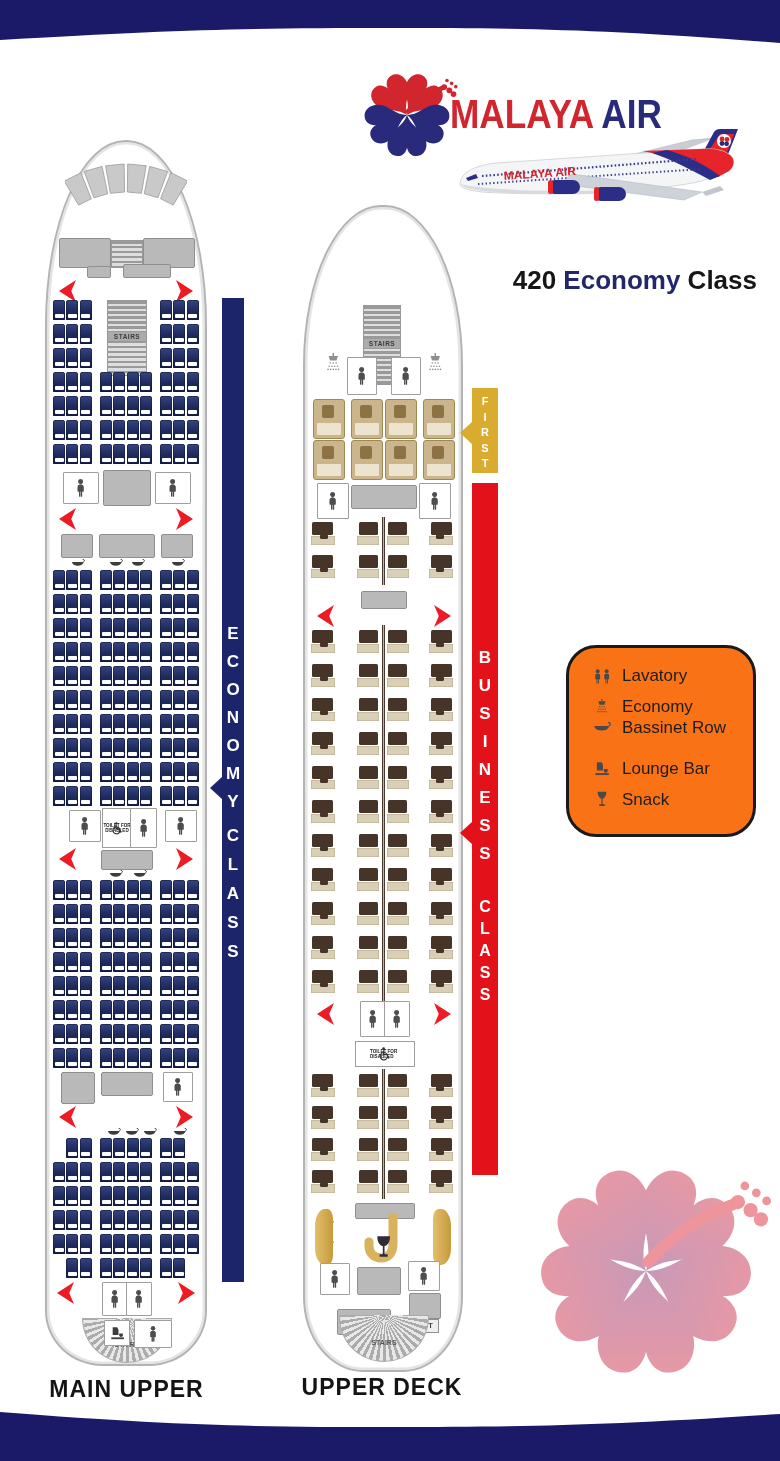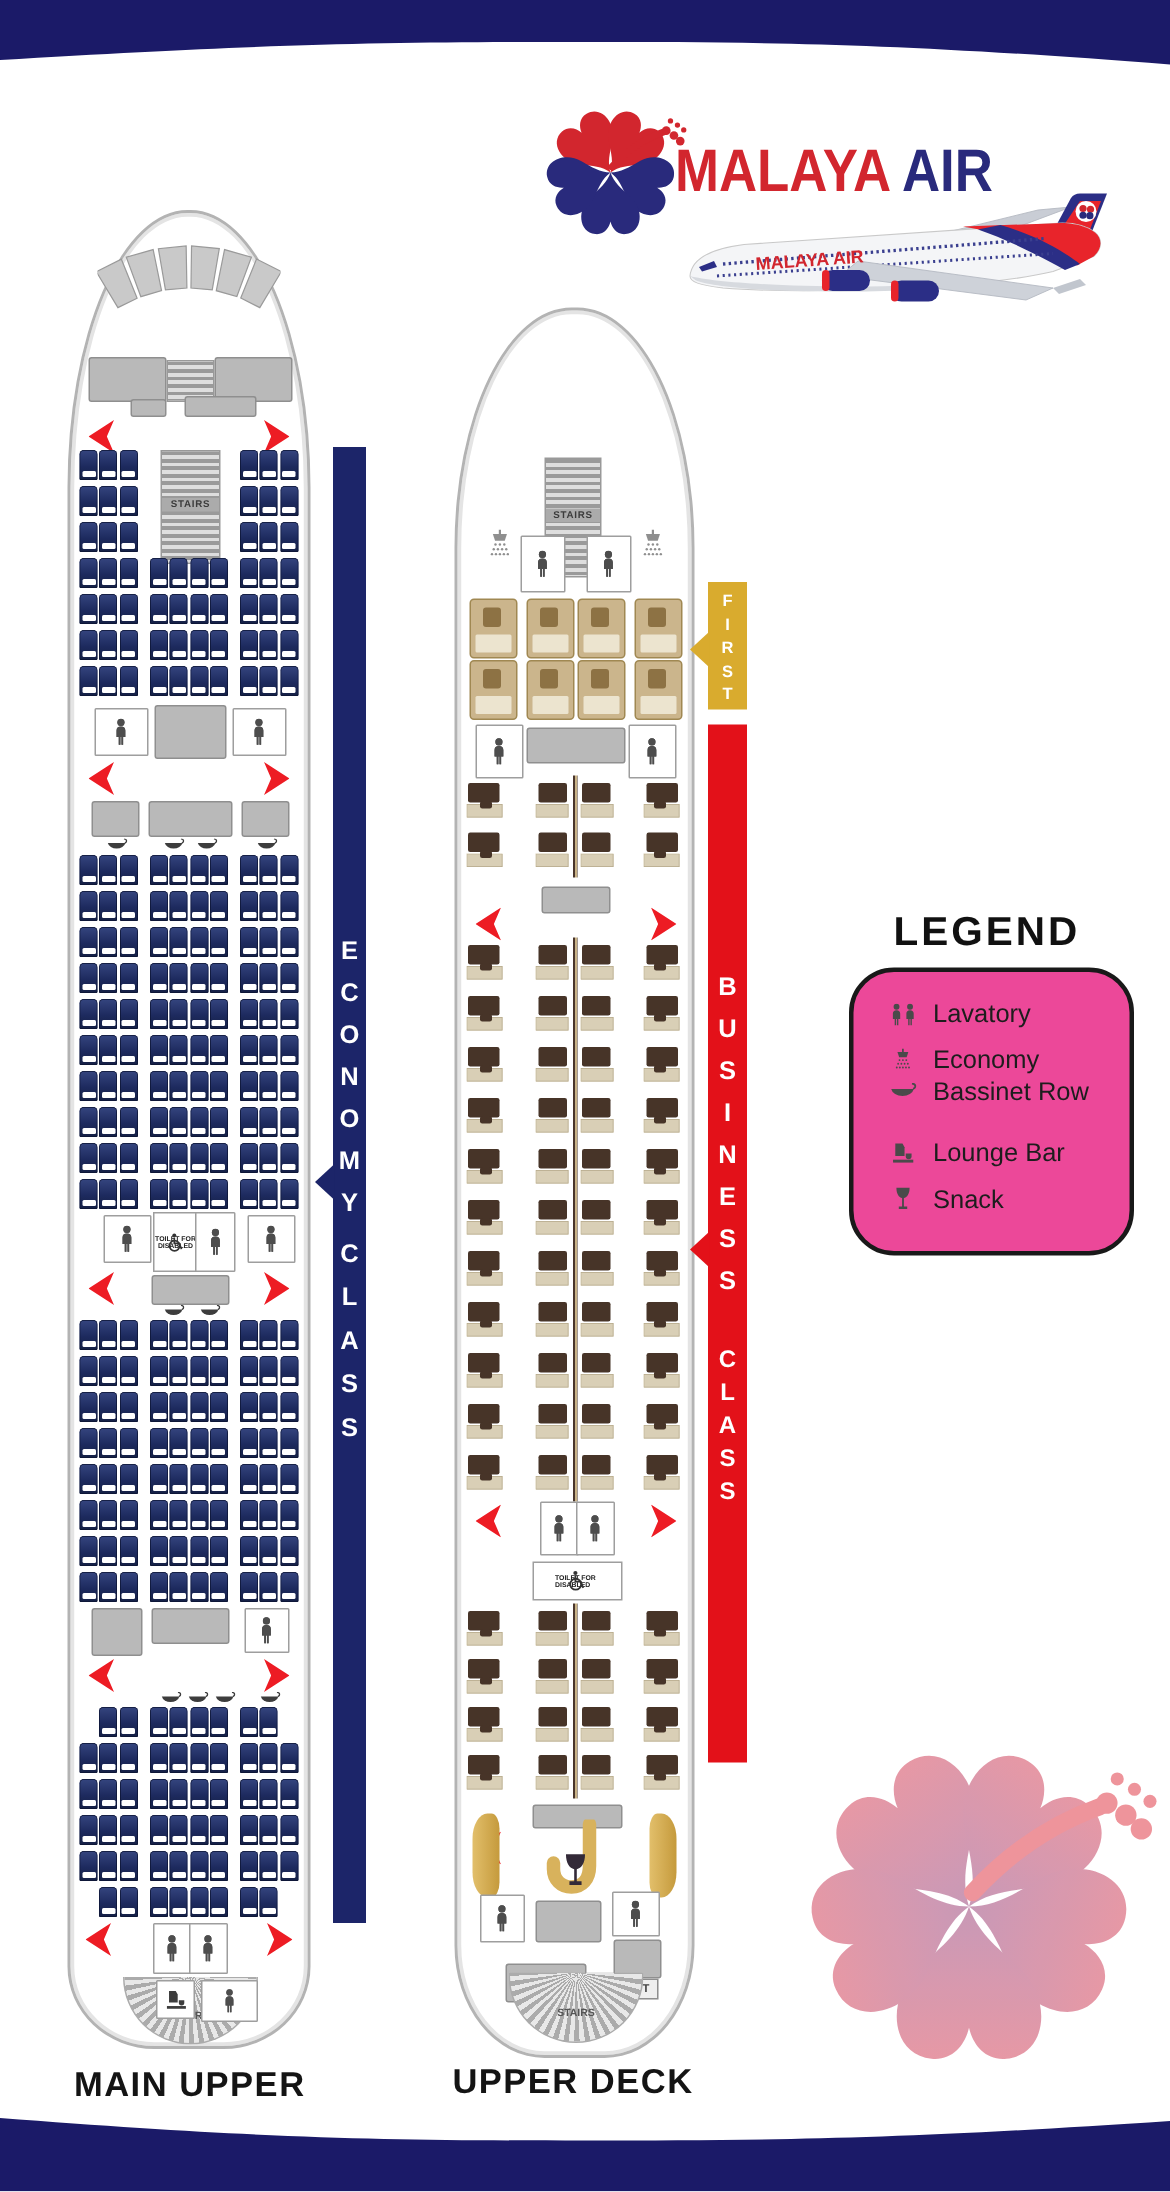--- a/index.html
+++ b/index.html
@@ -14,21 +14,21 @@
   #plane{position:absolute;left:452px;top:126px;width:326px;height:88px;}
   #headline{position:absolute;left:470px;top:221px;width:300px;text-align:center;
             font-size:30px;font-weight:700;letter-spacing:.5px;color:#141414;white-space:nowrap;}
   #class-summary{position:absolute;right:23px;top:264px;text-align:right;font-size:26px;
                  line-height:32px;font-weight:700;color:#161616;white-space:nowrap;}
 
   
   #legend-title{position:absolute;left:560px;top:606px;width:196px;text-align:center;
                 font-size:27px;font-weight:700;letter-spacing:2px;color:#111;}
   #legend-box{position:absolute;left:566px;top:645px;width:184px;height:186px;
-              border:3px solid #191919;border-radius:30px;background:#ec4899;}
+              border:3px solid #191919;border-radius:30px;background:#f97316;}
   .legend-row{position:absolute;left:22px;height:24px;display:flex;align-items:center;gap:9px;}
   .legend-ic{width:22px;display:flex;justify-content:center;}
   .legend-lb{font-size:17px;color:#1d1d1d;}
 
   
   .deck{position:absolute;background:#fff;border:2px solid #b3b3b3;
         box-shadow:inset 0 0 0 2.5px #e4e4e4;}
   #deck-main{border-radius:80px 80px 58px 58px / 185px 185px 55px 55px;}
   #deck-upper{border-radius:78px 78px 60px 60px / 160px 160px 75px 75px;}
   .deck *{position:absolute;}
@@ -141,23 +141,23 @@
         <rect x="142" y="61" width="32" height="14" rx="7" fill="#2b2e86"></rect>
         <rect x="142" y="61" width="5" height="14" rx="2.5" fill="#e8242b"></rect>
       </g>
       <polygon points="250,66 268,60 272,64 254,70" fill="#c1c6ce"></polygon>
       <text x="52" y="54" font-family="Liberation Sans, sans-serif" font-size="12" font-weight="700" fill="#d2262e" transform="rotate(-4 52 54)">MALAYA AIR</text>
     </svg>
   </div>
 
 
   <div id="class-summary">
+    <div><span>420</span> <span class="cname" style="color: rgb(34, 39, 107);">Economy</span> <span>Class</span></div>
   </div>
 
-  <div id="legend-title">LEGEND</div>
   <div id="legend-box">
       <div class="legend-row" style="top: 16px;">
         <span class="legend-ic">
           <svg viewBox="0 0 10 16" style="height:15px">
             <circle cx="5" cy="2.3" r="2.1" fill="#4a4a4a"></circle>
             <path d="M5 4.8c1.7 0 2.6.9 2.6 2.3V11H6.3v4.5H5.3V11h-.6v4.5H3.7V11H2.4V7.1c0-1.4.9-2.3 2.6-2.3z" fill="#4a4a4a"></path>
           </svg>
           <svg viewBox="0 0 10 16" style="height:15px">
             <circle cx="5" cy="2.3" r="2.1" fill="#4a4a4a"></circle>
             <path d="M5 4.8c1.7 0 2.6.9 2.6 2.3V11H6.3v4.5H5.3V11h-.6v4.5H3.7V11H2.4V7.1c0-1.4.9-2.3 2.6-2.3z" fill="#4a4a4a"></path>

